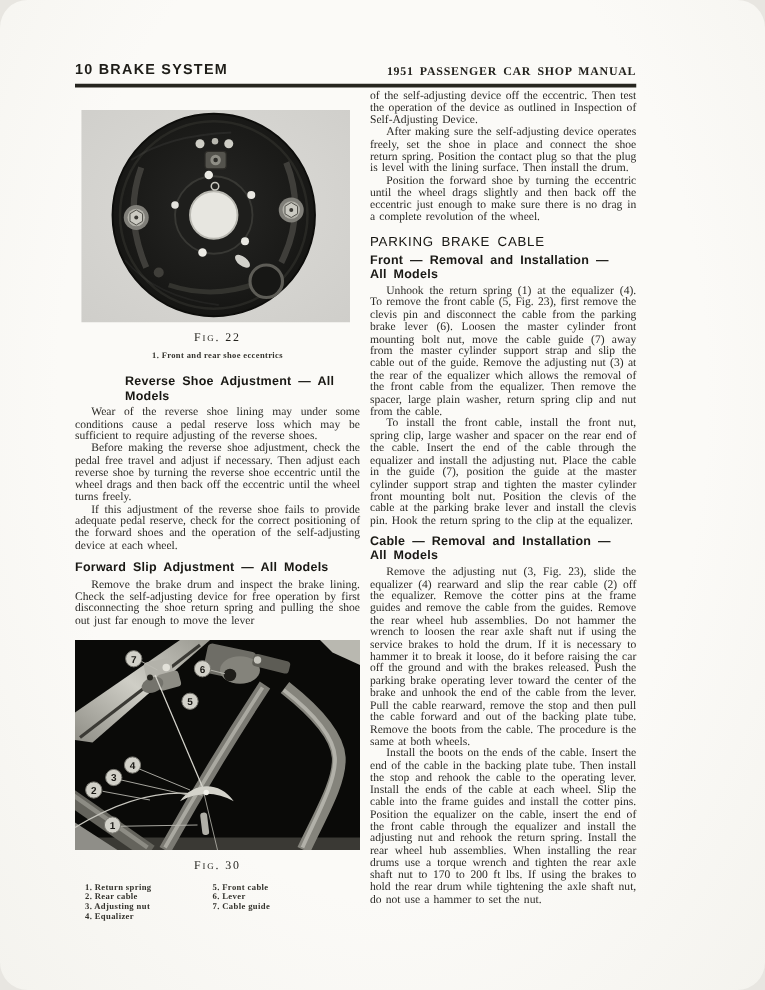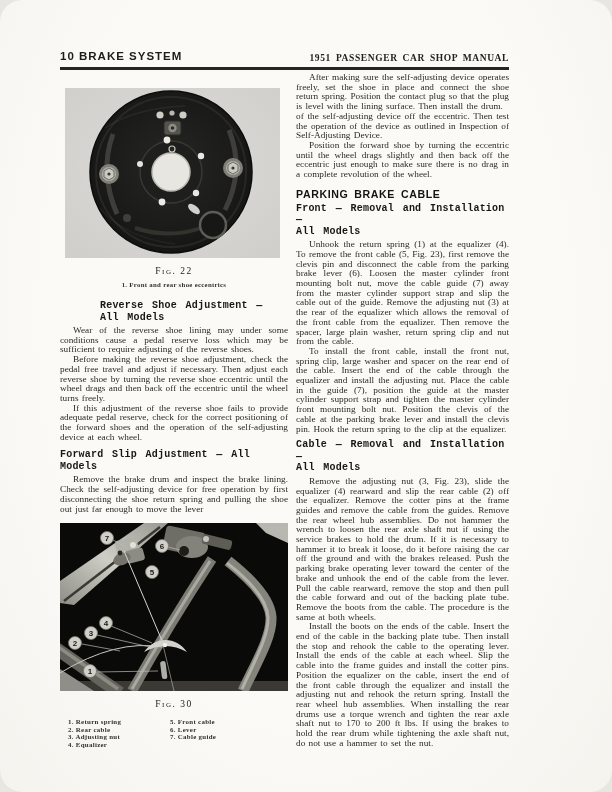--- a/index.html
+++ b/index.html
@@ -32,26 +32,26 @@
   .col-left  { left:60px; top:80px;  width:228px; }
   .col-right { left:296px; top:73px; width:213px; }
 
   .body-p {
     font-size:9.25px; line-height:9.7px; text-align:justify;
     text-indent:13px; word-spacing:1px; color:#2b2a26;
   }
   .body-p.noindent { text-indent:0; }
 
   .h-sub {
-    font-family:Liberation Mono, monospace; font-weight:bold;
+    font-family:Liberation Sans, sans-serif; font-weight:bold;
     font-size:10px; letter-spacing:0.2px; word-spacing:2.5px;
     color:#181713; line-height:11.5px;
   }
   .h-main {
-    font-family:"Liberation Sans", sans-serif; font-weight:bold;
+    font-family:"Liberation Sans", sans-serif; font-weight:normal;
     font-size:10.6px; letter-spacing:0.6px; word-spacing:2.5px;
     color:#14130f; line-height:12px;
   }
   .mt3{margin-top:3px;} .mt5{margin-top:5px;} .mt7{margin-top:7px;}
   .mt8{margin-top:8px;} .mt12{margin-top:12px;padding-left:40px;}
 
   
   .fig-photo { display:block; }
   .fig22-wrap { margin:8px 0 0 5px; width:215px; height:170px; }
   .fig23-wrap { margin-top:9px; width:228px; height:168px; }
@@ -248,22 +248,22 @@
       </div>
       <div class="lg-col">
         <div class="lg-item">5. Front cable</div>
         <div class="lg-item">6. Lever</div>
         <div class="lg-item">7. Cable guide</div>
       </div>
     </div>
   </div>
 
   <div class="col col-right">
+    <p class="body-p noindent">of the self-adjusting device off the eccentric. Then test the operation of the device as outlined in Inspection of Self-Adjusting Device.</p>
     <p class="body-p">After making sure the self-adjusting device operates freely, set the shoe in place and connect the shoe return spring. Position the contact plug so that the plug is level with the lining surface. Then install the drum.</p>
-    <p class="body-p noindent">of the self-adjusting device off the eccentric. Then test the operation of the device as outlined in Inspection of Self-Adjusting Device.</p>
     <p class="body-p">Position the forward shoe by turning the eccentric until the wheel drags slightly and then back off the eccentric just enough to make sure there is no drag in a complete revolution of the wheel.</p>
 
     <div class="h-main mt8">PARKING BRAKE CABLE</div>
 
     <div class="h-sub mt3">Front — Removal and Installation —</div>
     <div class="h-sub">All Models</div>
     <p class="body-p mt3">Unhook the return spring (1) at the equalizer (4). To remove the front cable (5, Fig. 23), first remove the clevis pin and disconnect the cable from the parking brake lever (6). Loosen the master cylinder front mounting bolt nut, move the cable guide (7) away from the master cylinder support strap and slip the cable out of the guide. Remove the adjusting nut (3) at the rear of the equalizer which allows the removal of the front cable from the equalizer. Then remove the spacer, large plain washer, return spring clip and nut from the cable.</p>
     <p class="body-p">To install the front cable, install the front nut, spring clip, large washer and spacer on the rear end of the cable. Insert the end of the cable through the equalizer and install the adjusting nut. Place the cable in the guide (7), position the guide at the master cylinder support strap and tighten the master cylinder front mounting bolt nut. Position the clevis of the cable at the parking brake lever and install the clevis pin. Hook the return spring to the clip at the equalizer.</p>
 
     <div class="h-sub mt5">Cable — Removal and Installation —</div>

